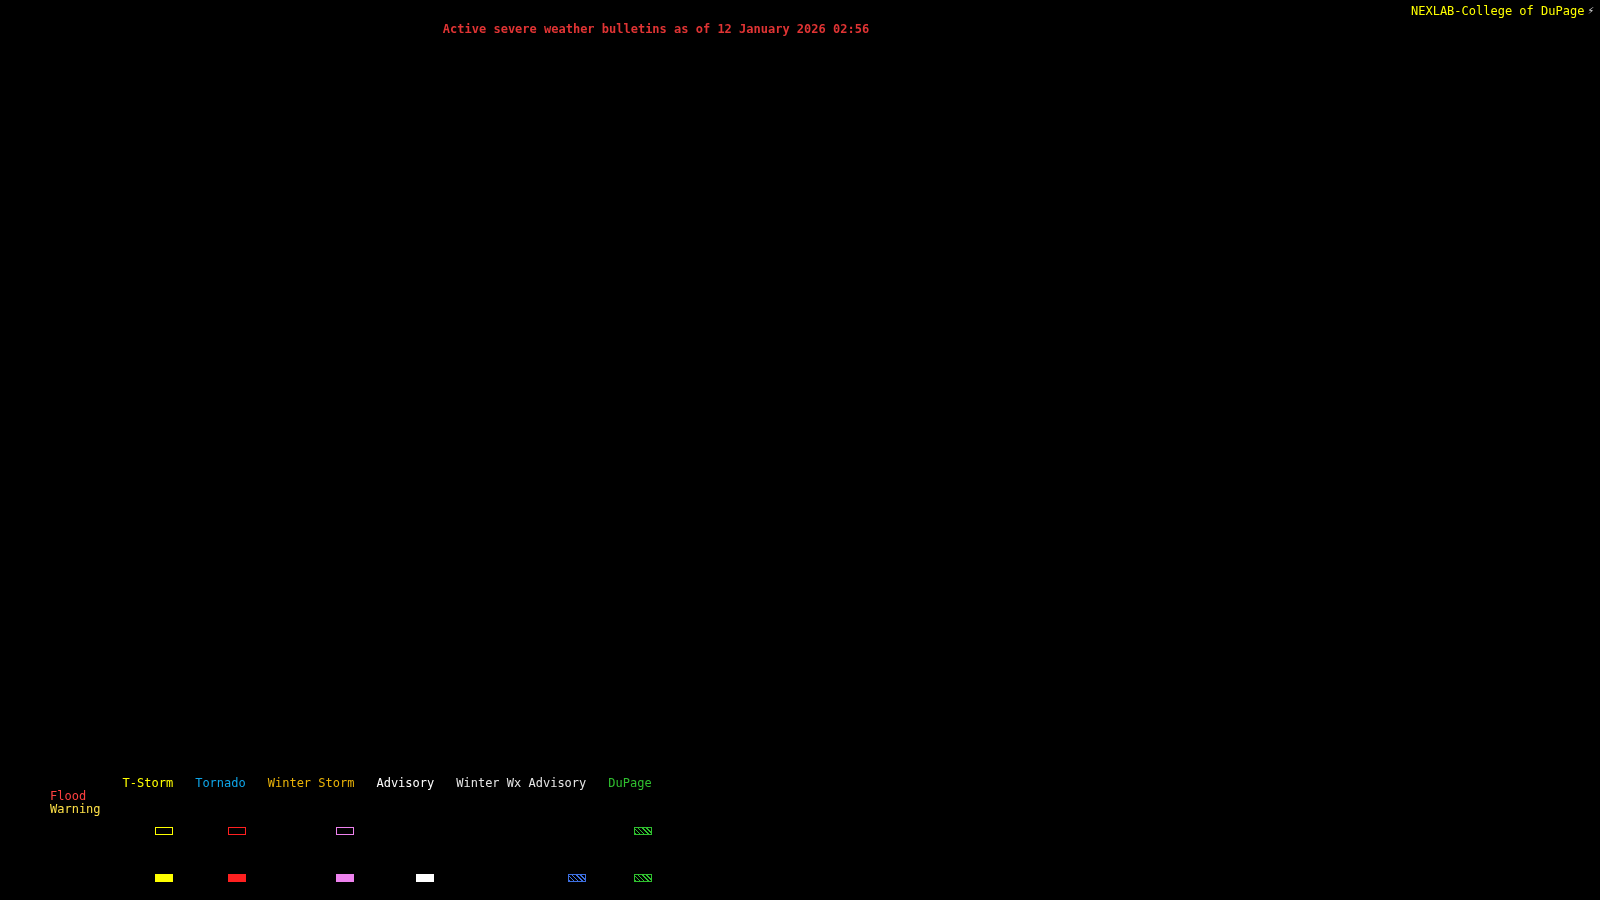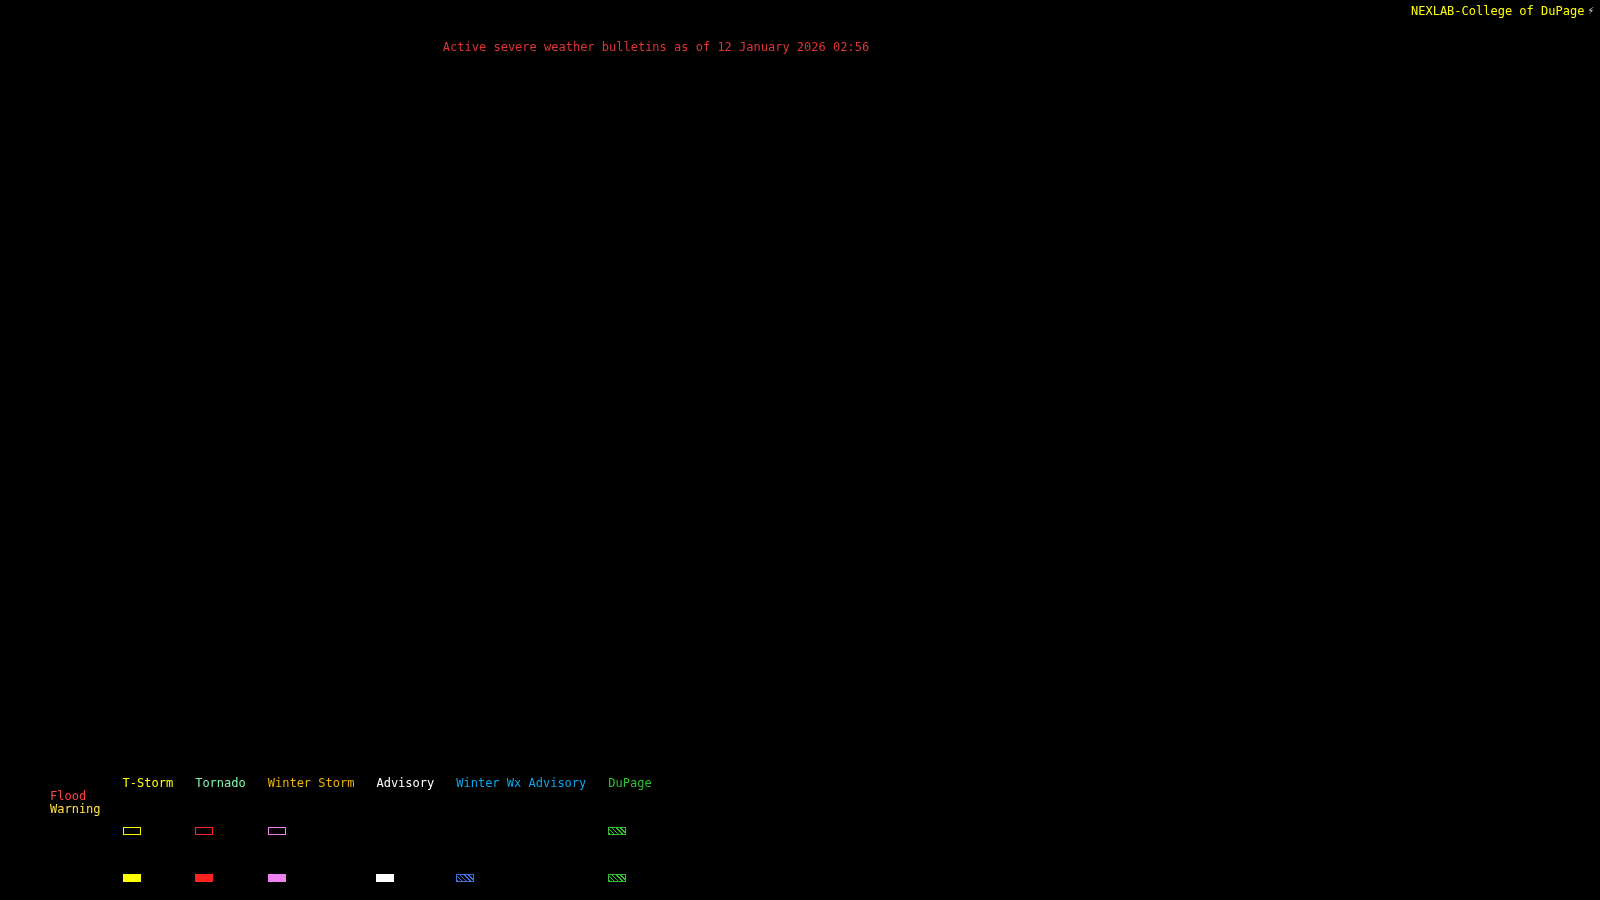--- a/index.html
+++ b/index.html
@@ -25,36 +25,37 @@
     gap: 3px;
     white-space: nowrap;
   }
   .brand .brand-icon {
     font-size: 11px;
     line-height: 12px;
     color: #d8d8d8;
   }
   .bulletin-title {
     position: absolute;
-    top: 40px; left: 0;
+    top: 22px; left: 0;
     width: 1312px;
     text-align: center;
     font-size: 12px;
     white-space: nowrap;
+    font-weight: bold;
   }
   .legend {
     position: absolute;
     left: 50px; top: 776px;
     display: flex;
     align-items: flex-start;
     gap: 22px;
     font-size: 12px;
   }
   .legend-rowlabels { display: flex; flex-direction: column; }
-  .legend-col { display: flex; flex-direction: column; align-items: flex-start; gap: 34px; }
+  .legend-col { display: flex; flex-direction: column; align-items: flex-end; gap: 34px; }
   .legend-collabel {
     height: 14px; line-height: 14px;
     white-space: nowrap;
     text-align: center;
   }
   .rowlabel {
     height: 13px; line-height: 13px;
     white-space: nowrap;
   }
   .swatch-row {
@@ -92,21 +93,21 @@
     <div class="legend-collabel" style="color: rgb(255, 255, 0);">T-Storm</div>
     <div class="swatch-row">
         <span class="swatch watch" style="border-color: rgb(255, 255, 0);"></span>
       </div>
     <div class="swatch-row">
         <span class="swatch warning" style="border-color: rgb(255, 255, 0); background: rgb(255, 255, 0);"></span>
       </div>
   </div>
 
   <div class="legend-col">
-    <div class="legend-collabel" style="color: #86efac;">Tornado</div>
+    <div class="legend-collabel" style="color: #0ea5e9;">Tornado</div>
     <div class="swatch-row">
         <span class="swatch watch" style="border-color: rgb(255, 32, 32);"></span>
       </div>
     <div class="swatch-row">
         <span class="swatch warning" style="border-color: rgb(255, 32, 32); background: rgb(255, 32, 32);"></span>
       </div>
   </div>
 
   <div class="legend-col">
     <div class="legend-collabel" style="color: #eab308;">Winter Storm</div>
@@ -122,21 +123,21 @@
     <div class="legend-collabel" style="color: rgb(255, 255, 255);">Advisory</div>
     <div class="swatch-row">
         <span class="swatch watch" style="visibility: hidden;"></span>
       </div>
     <div class="swatch-row">
         <span class="swatch warning" style="border-color: rgb(255, 255, 255); background: rgb(255, 255, 255);"></span>
       </div>
   </div>
 
   <div class="legend-col">
-    <div class="legend-collabel" style="color: #0ea5e9;">Winter Wx Advisory</div>
+    <div class="legend-collabel" style="color: #e5e5e5;">Winter Wx Advisory</div>
     <div class="swatch-row">
         <span class="swatch watch" style="visibility: hidden;"></span>
       </div>
     <div class="swatch-row">
         <span class="swatch warning" style="border-color: rgb(61, 111, 224); background: repeating-linear-gradient(45deg, rgb(61, 111, 224) 0px, rgb(61, 111, 224) 1px, transparent 1px, transparent 3px);"></span>
       </div>
   </div>
 
   <div class="legend-col">
     <div class="legend-collabel" style="color: rgb(47, 192, 47);">DuPage</div>

